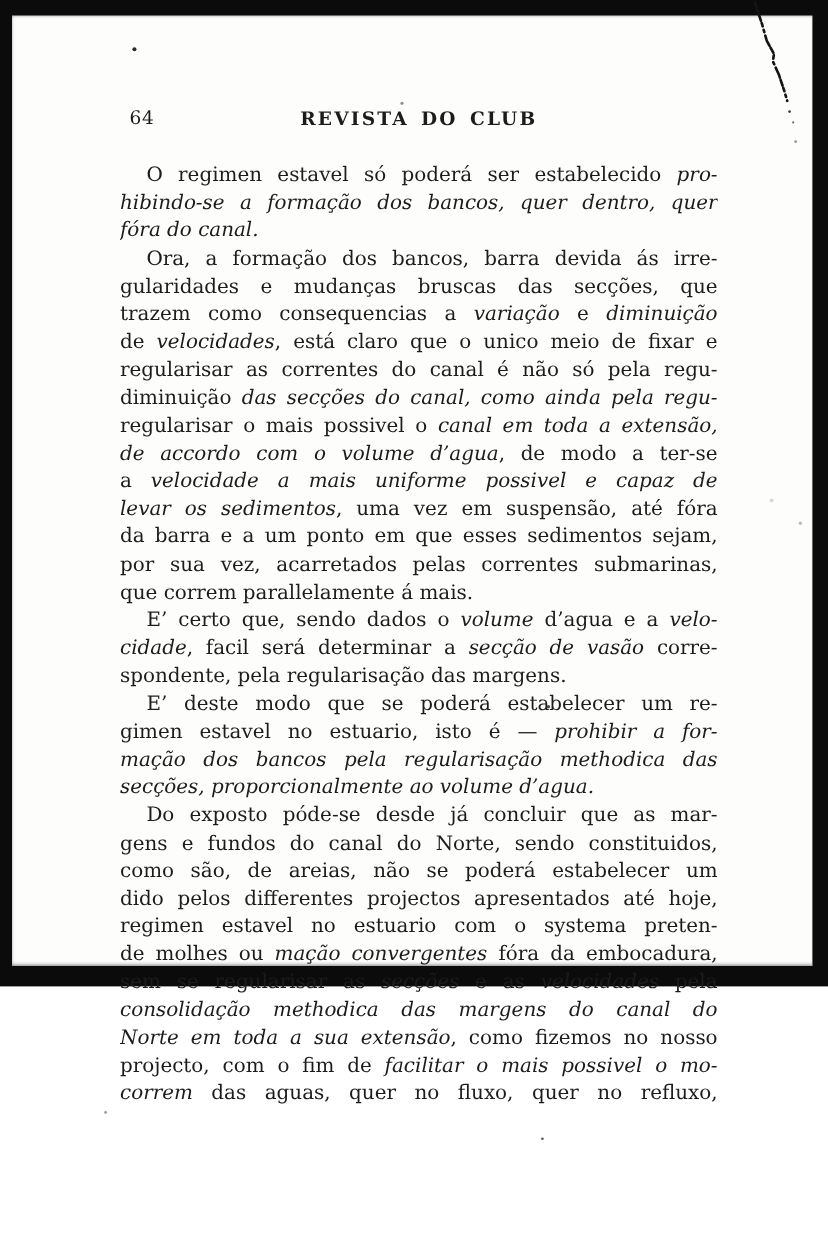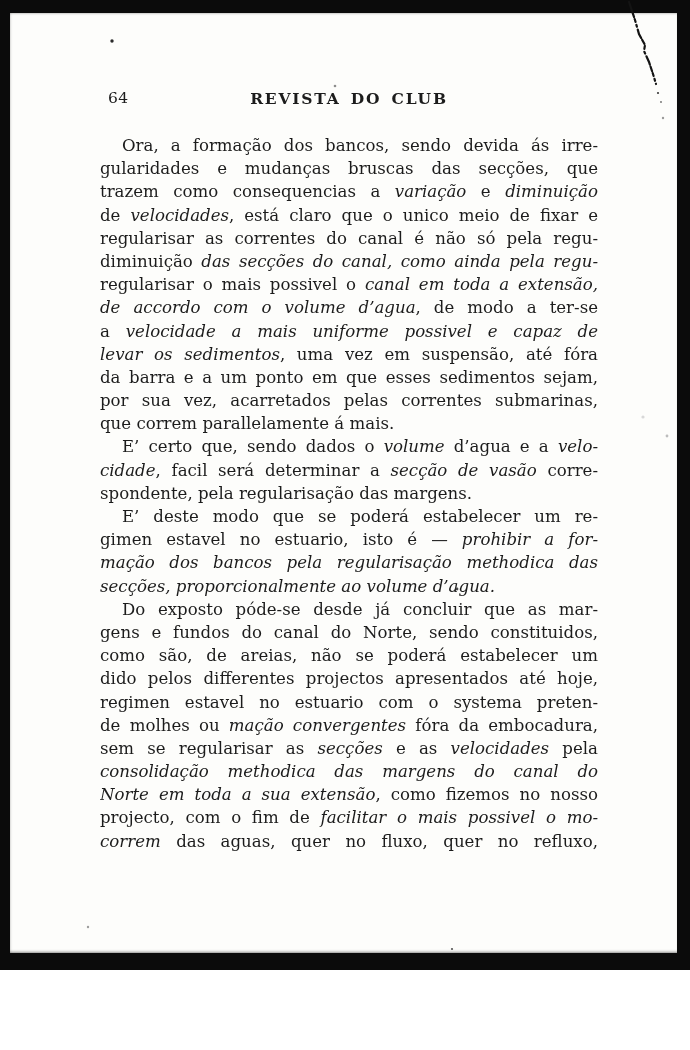--- a/index.html
+++ b/index.html
@@ -3,21 +3,21 @@
 <meta charset="utf-8">
 <style>
   html, body { margin: 0; padding: 0; }
   body {
     width: 690px; height: 1050px;
     font-family: "DejaVu Serif", serif;
     overflow: hidden;
   }
   .scan {
     position: relative;
-    width: 690px; height: 970px;
+    width: 690px; height: 822px;
     background: var(--frame, #0b0b0b);
   }
   .page {
     position: absolute;
     left: 10px; top: 13px; right: 13px; bottom: 17px;
     background: var(--paper, #fdfdfc);
     box-shadow:
       inset 0 -3px 3px -2px rgba(0,0,0,0.45),
       inset 2px 0 3px -2px rgba(0,0,0,0.25),
       inset 0 2px 2px -1px rgba(0,0,0,0.2);
@@ -67,21 +67,26 @@
 <body>
 
 <div class="scan">
   <div class="page">
     <div class="header">
       <span class="pagenum">64</span>
       <span class="running-title">REVISTA DO CLUB</span>
     </div>
     <div class="body-text">
         <div class="paragraph">
-          <div class="line first"><span>Ora, a formação dos bancos, sendo devida ás irre-</span></div>
+          <div class="line first"><span>O regimen estavel só poderá ser estabelecido </span><span class="it">pro-</span></div>
+          <div class="line"><span class="it">hibindo-se a formação dos bancos, quer dentro, quer</span></div>
+          <div class="line no-just"><span class="it">fóra do canal.</span></div>
+        </div>
+        <div class="paragraph">
+          <div class="line first"><span>Ora, a formação dos bancos, barra devida ás irre-</span></div>
           <div class="line"><span>gularidades e mudanças bruscas das secções, que</span></div>
           <div class="line"><span>trazem como consequencias a </span><span class="it">variação</span><span> e </span><span class="it">diminuição</span></div>
           <div class="line"><span>de </span><span class="it">velocidades</span><span>, está claro que o unico meio de fixar e</span></div>
           <div class="line"><span>regularisar as correntes do canal é não só pela regu-</span></div>
           <div class="line"><span>diminuição </span><span class="it">das secções do canal, como ainda pela regu-</span></div>
           <div class="line"><span>regularisar o mais possivel o </span><span class="it">canal em toda a extensão,</span></div>
           <div class="line"><span class="it">de accordo com o volume d’agua</span><span>, de modo a ter-se</span></div>
           <div class="line"><span>a </span><span class="it">velocidade a mais uniforme possivel e capaz de</span></div>
           <div class="line"><span class="it">levar os sedimentos</span><span>, uma vez em suspensão, até fóra</span></div>
           <div class="line"><span>da barra e a um ponto em que esses sedimentos sejam,</span></div>

